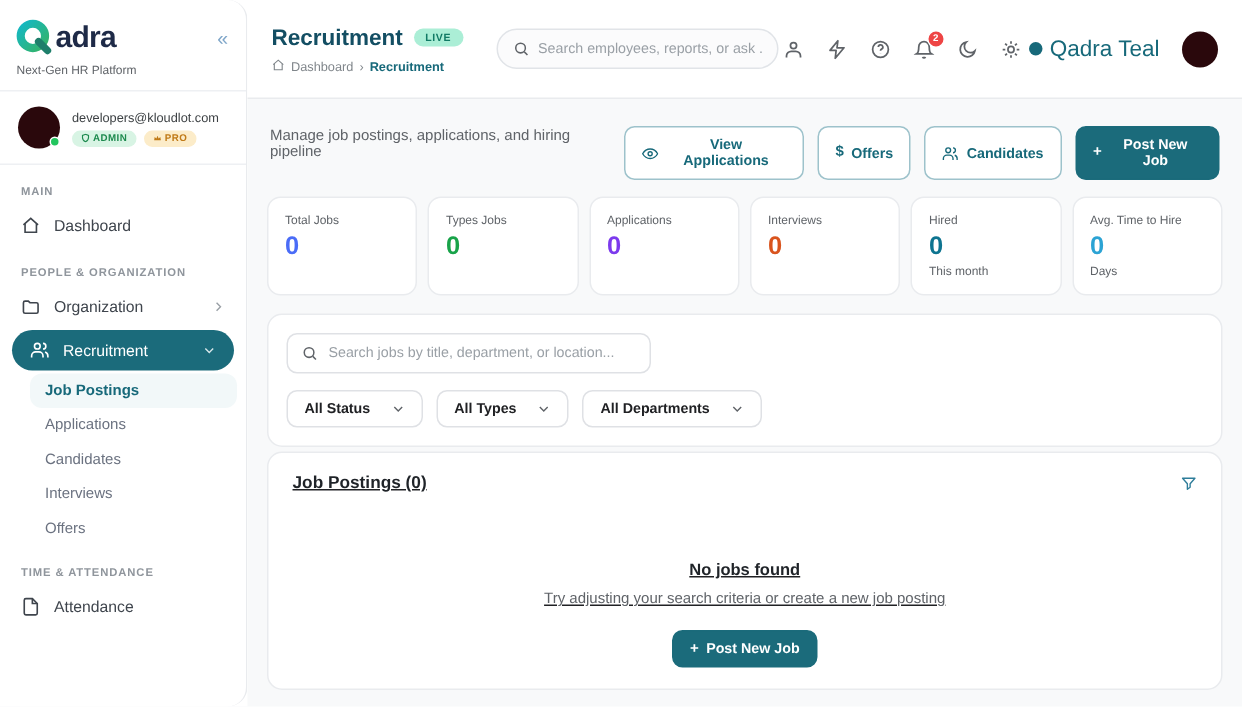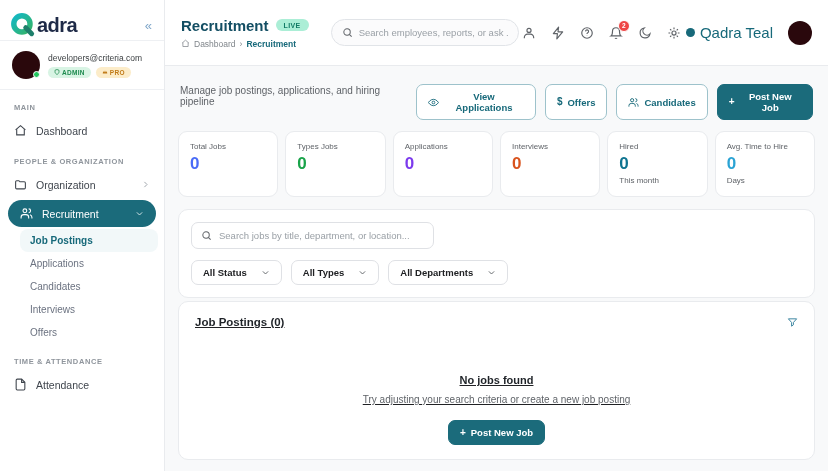--- a/index.html
+++ b/index.html
@@ -1,21 +1,21 @@
 <!DOCTYPE html>
 <html><head>
 <meta charset="utf-8">
 <style>
   * { margin:0; padding:0; box-sizing:border-box; }
   html,body { width:828px; height:471px; overflow:hidden; }
   body { font-family:"Liberation Sans","DejaVu Sans",sans-serif; background:#fff; color:#202124; }
   .app { display:flex; width:828px; height:471px; }
 
   
-  .sidebar { width:165px; flex-shrink:0; background:#fff; border-right:1px solid #e9ebee; display:flex; flex-direction:column; overflow:hidden; }
+  .sidebar { width:165px; flex-shrink:0; background:#fff; border-right:1px solid #e9ebee; display:flex; flex-direction:column; overflow:hidden;border-radius:13px; }
   .logo-row { display:flex; align-items:center; padding:12px 12px 2px 10px; }
   .logo-q { width:26px; height:26px; }
   .wordmark { font-size:20px; font-weight:bold; color:#1e2a47; letter-spacing:-0.5px; margin-left:1px; }
   .collapse-btn { margin-left:auto; background:none; border:none; color:#7fa6c9; font-size:13px; cursor:pointer; line-height:1; }
   .tagline { font-size:8px; color:#5f6368; padding:2px 0 9px 11px; }
   .sb-divider { border-top:1px solid #eef0f3; }
   .user-card { display:flex; align-items:center; gap:8px; padding:10px 12px; cursor:pointer; }
   .avatar-sm { position:relative; width:28px; height:28px; border-radius:50%; background:#2a080c; flex-shrink:0; }
   .status-dot { position:absolute; right:0; bottom:1px; width:7px; height:7px; border-radius:50%; background:#22c55e; border:1.5px solid #fff; }
   .user-email { font-size:8.5px; color:#3c4043; margin-bottom:4px; }
@@ -107,28 +107,29 @@
           <stop offset="0" stop-color="#14b8c4"></stop>
               <stop offset="1" stop-color="#34b368"></stop>
         </linearGradient>
           </defs>
         <circle cx="11" cy="11" r="7.5" stroke="url(#qg)" stroke-width="5"></circle>
         <line x1="14.5" y1="14.5" x2="20" y2="20" stroke="#1e7f6b" stroke-width="4.5" stroke-linecap="round"></line>
       </svg>
       <span class="wordmark">adra</span>
       <button class="collapse-btn">«</button>
     </div>
+    <div class="tagline">Next-Gen HR Platform</div>
     <div class="sb-divider"></div>
 
     <div class="user-card">
       <div class="avatar-sm">
         <span class="status-dot"></span>
       </div>
       <div class="user-info">
-        <div class="user-email">developers@criteria.com</div>
+        <div class="user-email">developers@kloudlot.com</div>
         <div class="badges">
           <span class="badge badge-admin">
             <svg viewBox="0 0 24 24" fill="none" stroke="currentColor" stroke-width="3">
                 <path d="M12 2l8 3v6c0 5-3.5 8.5-8 11-4.5-2.5-8-6-8-11V5z"></path>
               </svg>
             <span>ADMIN</span>
           </span>
           <span class="badge badge-pro">
             <svg viewBox="0 0 24 24" fill="currentColor">
                 <path d="M3 18h18l-1.5-9-4.5 4-3-7-3 7-4.5-4z"></path>

